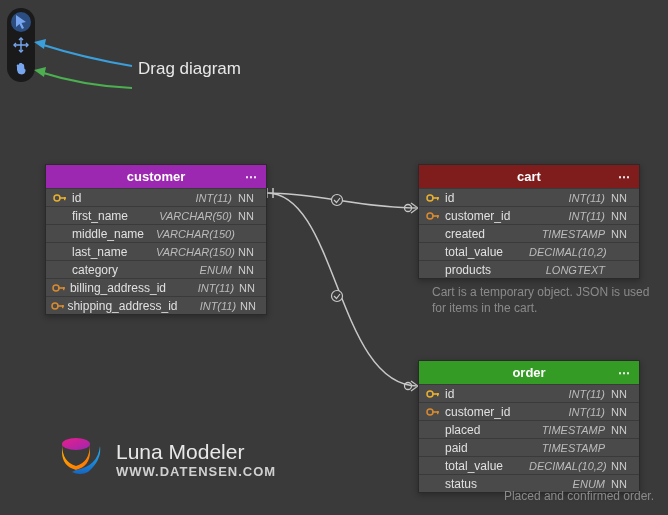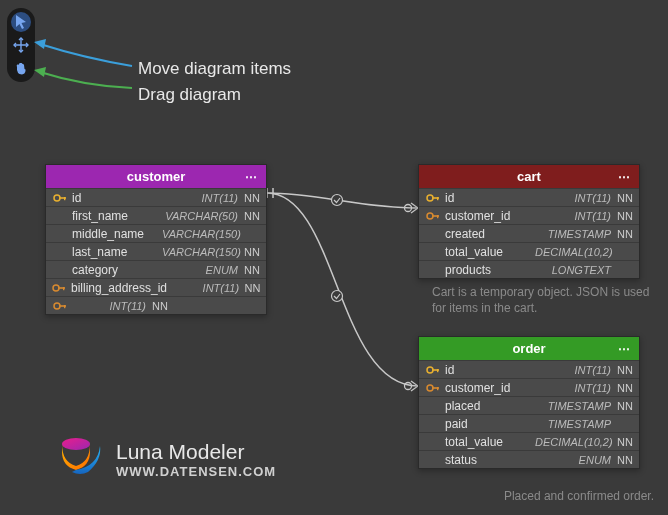--- a/index.html
+++ b/index.html
@@ -66,21 +66,21 @@
     .entity {
       position: absolute;
       width: 222px;
       background: #4a4a4a;
       border: 1px solid #2a2a2a;
       box-shadow: 0 2px 6px rgba(0,0,0,0.3);
       font-size: 12px;
     }
     #e-customer { left: 45px; top: 164px; }
     #e-cart { left: 418px; top: 164px; }
-    #e-order { left: 418px; top: 336px; }
+    #e-order { left: 418px; top: 360px; }
 
     .entity-title {
       position: relative;
       text-align: center;
       color: #fff;
       font-weight: 600;
       padding: 4px 0;
       font-size: 13px;
     }
     .customer-title { background: #9c27b0; }
@@ -88,21 +88,21 @@
     .order-title { background: #349b25; }
     .entity-menu {
       position: absolute; right: 8px; top: 5px;
       color: #fff; font-size: 12px; letter-spacing: 1px;
       cursor: pointer;
     }
 
     .row {
       display: flex;
       align-items: center;
-      padding: 2px 4px 2px 4px;
+      padding: 2px 10px 2px 4px;
       border-top: 1px solid #3a3a3a;
       height: 18px;
     }
     .col-key { width: 20px; display: flex; align-items: center; justify-content: center; }
     .col-key svg { width: 14px; height: 10px; }
     .col-name { flex: 1; color: #e0e0e0; font-size: 12px; padding-left: 2px; }
     .col-type { width: 80px; text-align: right; color: #bbb; font-style: italic; font-size: 11px; padding-right: 4px; }
     .col-nn { width: 20px; color: #ccc; font-size: 11px; text-align: center; }
 
     .entity-note {
@@ -172,21 +172,20 @@
   </svg>
 </div>
 <div class="hint-arrow-drag">
   <svg viewBox="0 0 100 34">
     <path d="M98 28 Q50 26 6 12" stroke="#4caf50" stroke-width="2.2" fill="none"></path>
     <path d="M0 10 L12 7 L10 17 Z" fill="#4caf50"></path>
   </svg>
 </div>
 
 <div class="hint-text">
-  <div>Move diagram items</div>
   <div>Drag diagram</div>
 </div>
 
 <svg class="rel" id="rel-cart" viewBox="0 0 151 30">
   <path d="M0 7 C 50 7 95 22 151 22" stroke="#c8c8c8" stroke-width="1.5" fill="none"></path>
   <path d="M0 2 L0 12" stroke="#c8c8c8" stroke-width="1.5"></path>
   <path d="M6 2 L6 12" stroke="#c8c8c8" stroke-width="1.5"></path>
   <circle cx="70" cy="14" r="5.5" fill="#3a3a3a" stroke="#c8c8c8" stroke-width="1.2"></circle>
   <path d="M67 14 L69.5 16.5 L73 12" stroke="#c8c8c8" stroke-width="1.2" fill="none"></path>
   <circle cx="141" cy="22" r="3.5" fill="none" stroke="#c8c8c8" stroke-width="1.3"></circle>
@@ -255,20 +254,21 @@
         <span class="col-nn">NN</span>
       </div>
       <div class="row">
         <span class="col-key">
           <svg viewBox="0 0 14 10">
             <circle cx="4" cy="5" r="3" fill="none" stroke="#d88a30" stroke-width="1.5"></circle>
             <rect x="6" y="4.2" width="7" height="1.6" fill="#d88a30"></rect>
             <rect x="11" y="4" width="1.4" height="3.2" fill="#d88a30"></rect>
           </svg>
         </span>
+        <span class="col-name">shipping_address_id</span>
         <span class="col-type">INT(11)</span>
         <span class="col-nn">NN</span>
       </div>
     </div>
 </div>
 
 <div id="e-cart" class="entity">
   <div class="entity-title cart-title">
     <span>cart</span>
     <span class="entity-menu">⋯</span>

